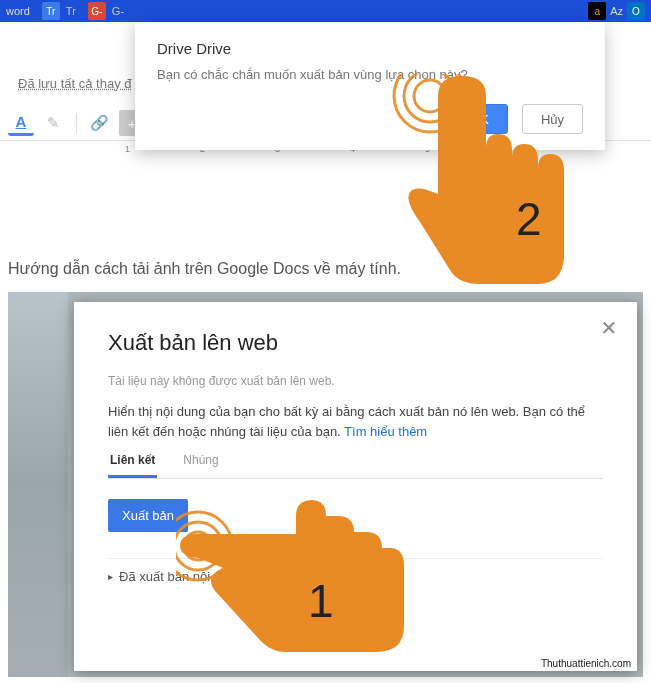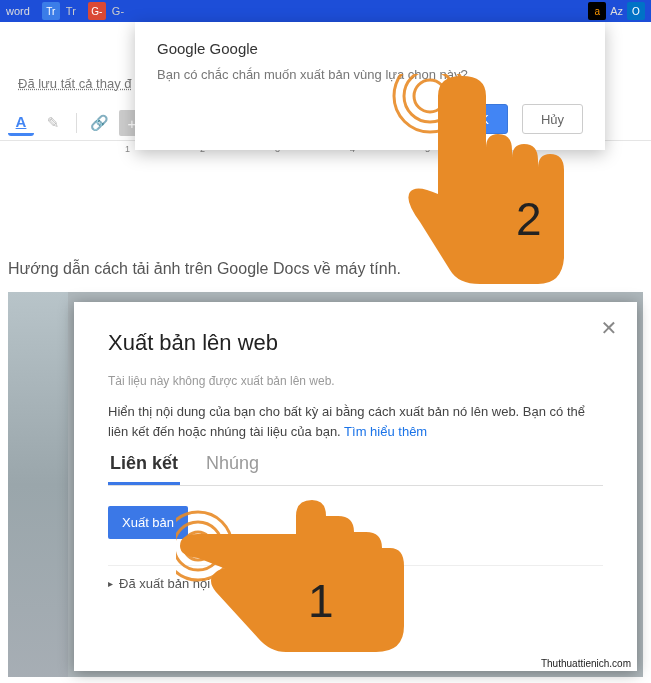--- a/index.html
+++ b/index.html
@@ -87,21 +87,21 @@
   .modal-close {
     position:absolute; top:12px; right:14px;
     width:28px; height:28px; display:flex; align-items:center; justify-content:center;
     color:#888; font-size:20px; cursor:pointer;
   }
   .modal h1 { font-size:22px; color:#222; font-weight:400; margin-bottom:18px; }
   .modal .status { font-size:12px; color:#9a9a9a; margin-bottom:14px; }
   .modal .desc { font-size:13px; color:#444; line-height:1.5; margin-bottom:4px; }
   .modal .desc a { color:#1a73e8; text-decoration:none; }
   .tabs { display:flex; border-bottom:1px solid #ddd; gap:24px; margin-bottom:20px;}
-  .tab { font-size:18px; color:#9a9a9a; padding:8px 2px; cursor:pointer;text-align:right; }
+  .tab { font-size:12px; color:#9a9a9a; padding:8px 2px; cursor:pointer;text-align:right; }
   .tab.active { color:#333; font-weight:bold; border-bottom:3px solid #3b78e7; }
   .publish-btn { background:#3b78e7; color:#fff; border:none; font-size:13px; padding:9px 14px; border-radius:2px; cursor:pointer; }
   .modal hr { border:none; border-top:1px solid #eee; margin:26px 0 10px 0;}
   .exp-row { display:flex; align-items:center; gap:6px; font-size:13px; color:#555; cursor:pointer;}
   .exp-row .tri { font-size:10px; }
   .watermark {
     position:absolute; bottom:2px; right:6px; font-size:10px; color:#222;
     font-family: Arial;
   }
 
@@ -151,21 +151,21 @@
   <span class="ruler-tick">2</span>
   <span class="ruler-tick">3</span>
   <span class="ruler-tick">4</span>
   <span class="ruler-tick">5</span>
   <span class="ruler-tick">6</span>
 </div>
 
 <span class="body-text">Hướng dẫn cách tải ảnh trên Google Docs về máy tính.</span>
 
 <div class="confirm-dialog">
-  <div class="confirm-title">Google Google</div>
+  <div class="confirm-title">Drive Drive</div>
   <div class="confirm-msg">Bạn có chắc chắn muốn xuất bản vùng lựa chọn này?</div>
   <div class="confirm-actions">
     <div class="btn btn-primary">OK</div>
     <div class="btn btn-secondary">Hủy</div>
   </div>
 </div>
 
 <div class="lower-wrap">
   <div class="photo"></div>
   <div class="modal">

